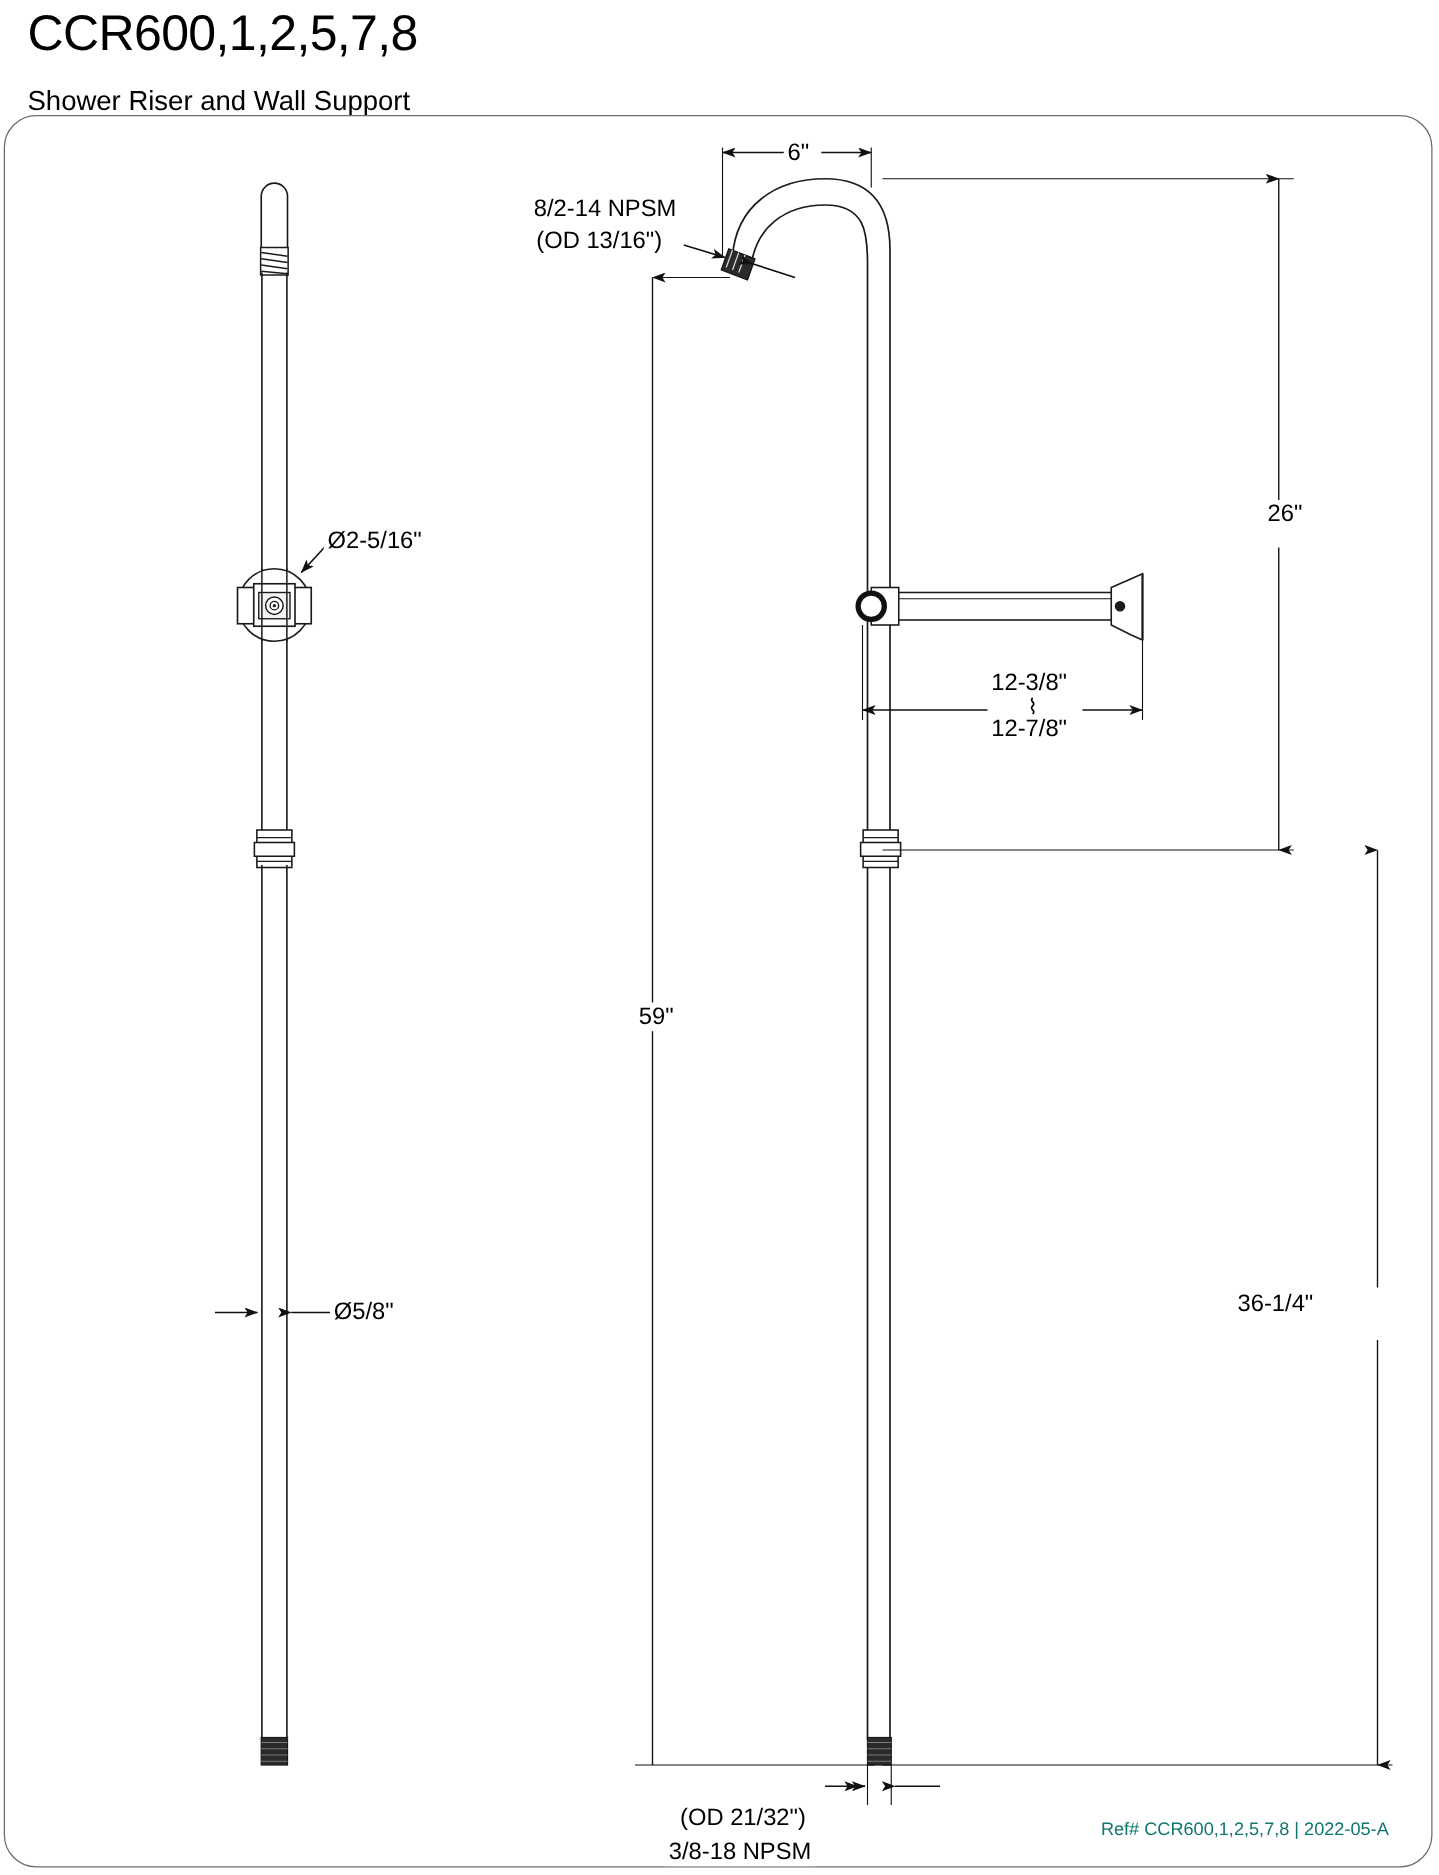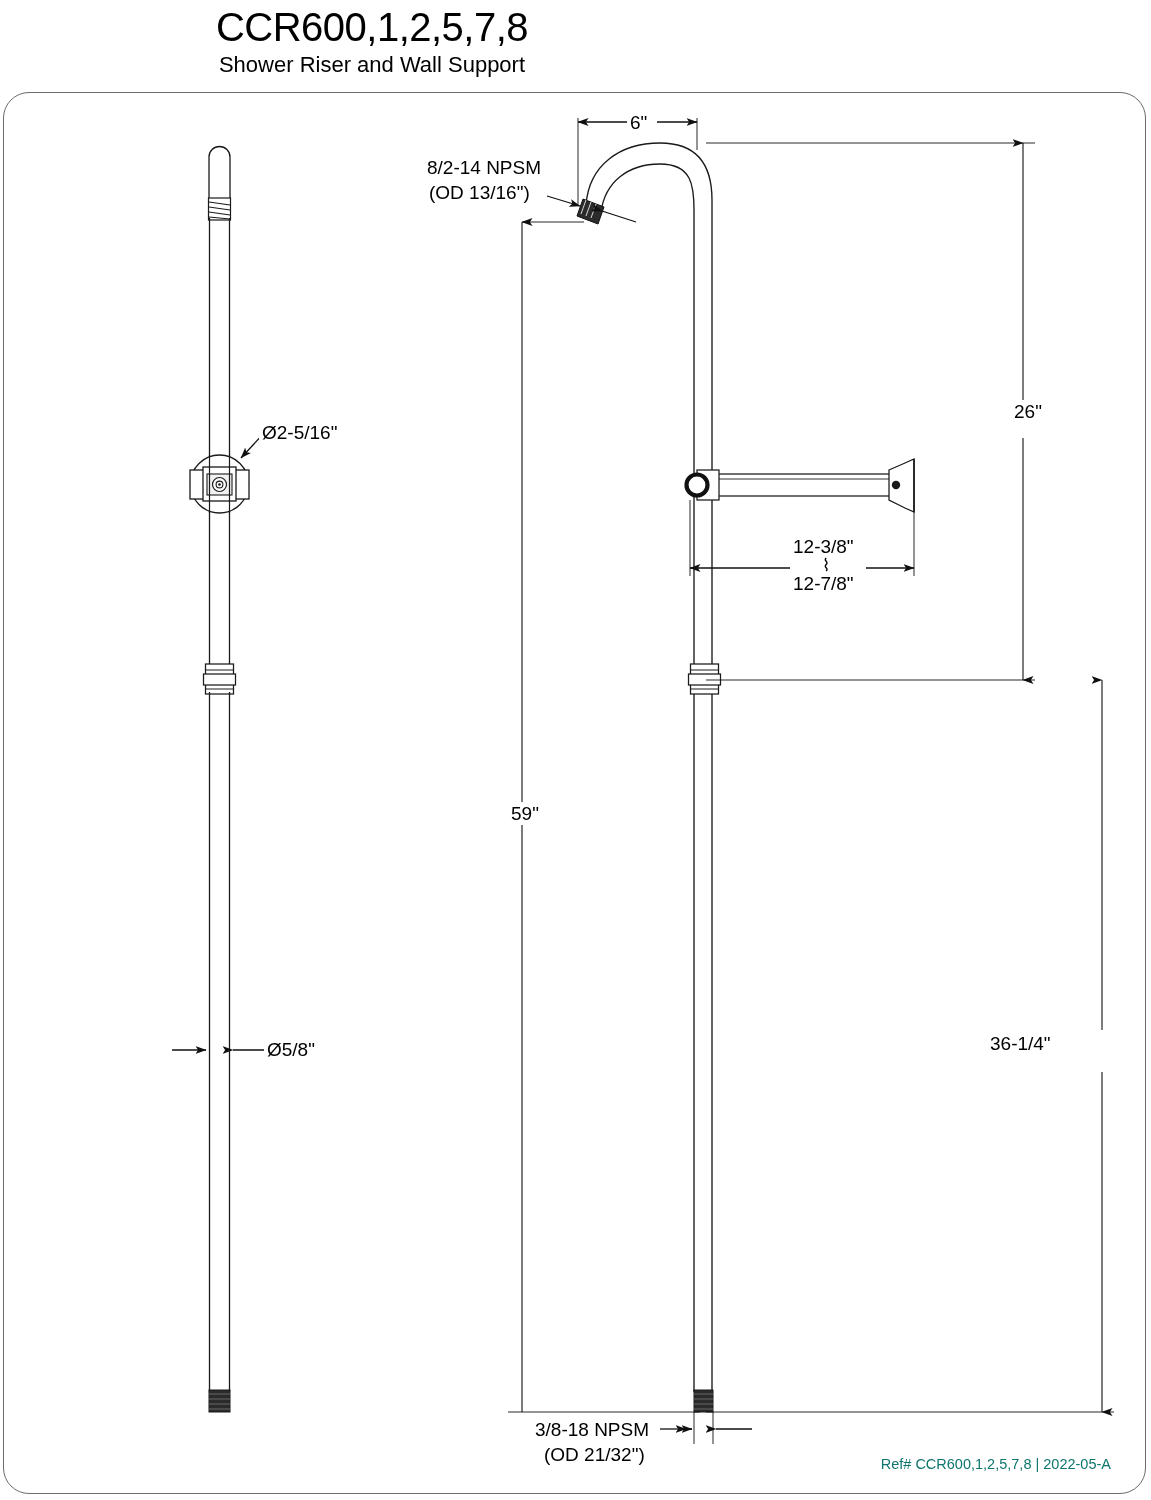--- a/index.html
+++ b/index.html
@@ -18,36 +18,35 @@
     height: 1500px;
     background: #ffffff;
     overflow: hidden;
   }
   
   #title-block {
     position: absolute;
     left: 22px;
     top: 4px;
     width: 700px;
-    text-align: center;
   }
   #part-title {
     font-size: 40px;
     line-height: 46px;
     font-weight: 400;
     letter-spacing: -0.5px;
     color: #000;
     white-space: nowrap;
   }
   #part-subtitle {
     font-size: 22px;
     line-height: 26px;
     font-weight: 400;
     color: #000;
-    margin-top: 2px;
+    margin-top: 18px;
     white-space: nowrap;
   }
   
   #frame {
     position: absolute;
     left: 3px;
     top: 92px;
     width: 1143px;
     height: 1402px;
     border: 1.4px solid #6b6b6b;
@@ -273,19 +272,19 @@
   <div class="dim" style="left:819px; top:554px; font-size:17px;">⌇</div>
 
   <div class="dim" style="left:790px; top:572px;">12-7/8"</div>
 
   <div class="dim" style="left:1011px; top:400px;">26"</div>
 
   <div class="dim" style="left:508px; top:802px;">59"</div>
 
   <div class="dim" style="left:987px; top:1032px;">36-1/4"</div>
 
-  <div class="dim" style="left:532px; top:1418px;">3/8-18 NPSM</div>
+  <div class="dim" style="left:532px; top:1470px;">3/8-18 NPSM</div>
 
   <div class="dim" style="left:541px; top:1443px;">(OD 21/32")</div>
 
   <div id="ref-footer">Ref# CCR600,1,2,5,7,8 | 2022-05-A</div>
 
 </div>
 
 </body></html>

